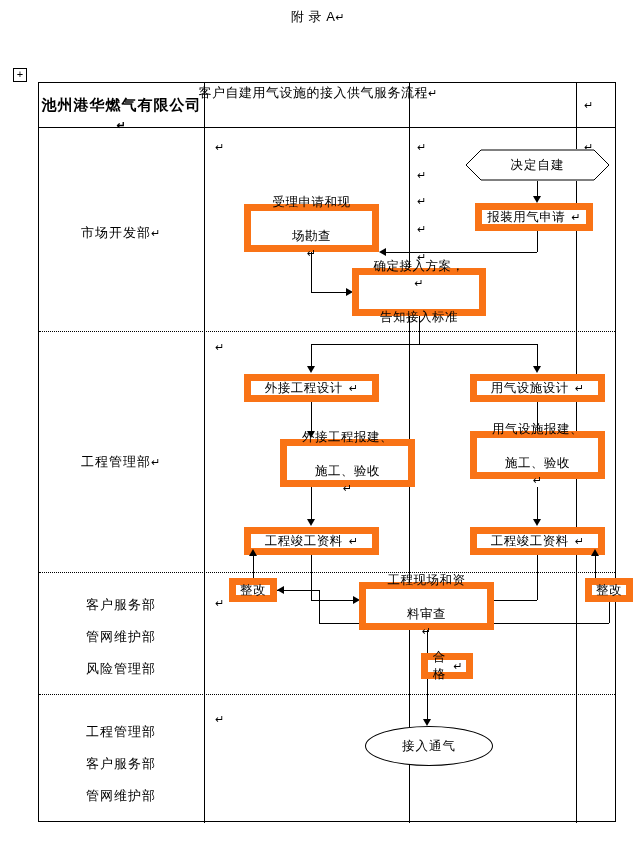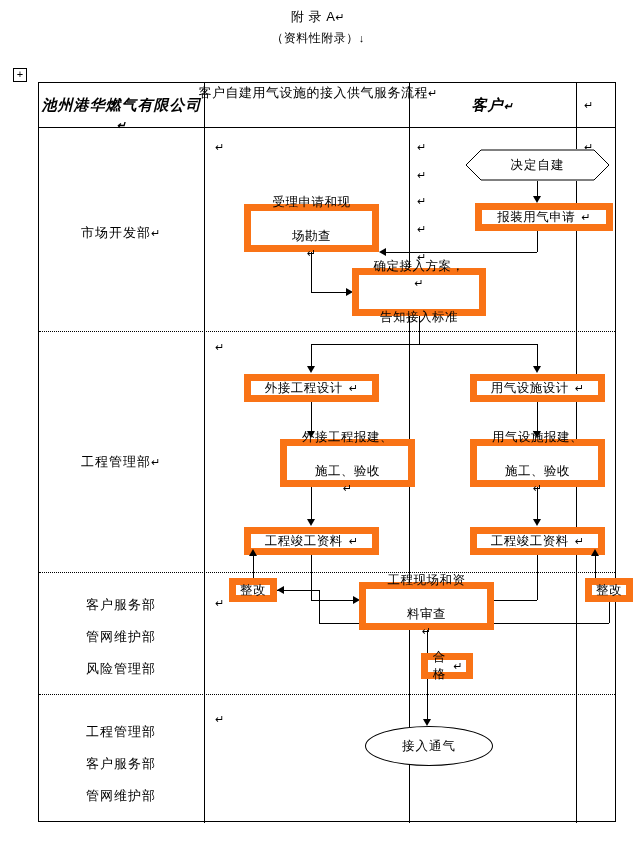--- a/index.html
+++ b/index.html
@@ -89,21 +89,20 @@
     width: 100%;
     border-top: 1px dotted #000;
   }
 
   .colhead {
     position: absolute;
     text-align: center;
     font-weight: bold;
     font-size: 15px;
     letter-spacing: 1px;
-    font-style: italic;
   }
   .rowlabel {
     position: absolute;
     text-align: center;
     font-size: 13px;
     width: 160px;
     letter-spacing: 1px;
   }
 
   
@@ -190,46 +189,40 @@
   }
 </style>
 </head>
 <body>
 
 <div id="page">
 
   <div class="hdr hdr-title">
     <span>附  录  A</span><span class="pilcrow">↵</span>
   </div>
-  <div class="hdr hdr-sub">
-    <span>（资料性附录）</span><span class="pilcrow">↓</span>
-  </div>
   <div class="hdr hdr-sub2">
     <span>客户自建用气设施的接入供气服务流程</span><span class="pilcrow">↵</span>
   </div>
 
   <div class="anchor"></div>
 
   <div class="frame">
 
     <div class="vline" style="left:165px; height:740px;"></div>
     <div class="vline" style="left:370px; height:740px;"></div>
     <div class="vline" style="left:537px; height:740px;"></div>
 
     <div class="hline" style="top:44px;"></div>
 
     <div class="dotline" style="top:248px;"></div>
     <div class="dotline" style="top:489px;"></div>
     <div class="dotline" style="top:611px;"></div>
 
     <div class="colhead" style="left:0; top:13px; width:165px;">
       <span>池州港华燃气有限公司</span><span class="pilcrow">↵</span>
-    </div>
-    <div class="colhead" style="left:370px; top:13px; width:167px;">
-      <span>客户</span><span class="pilcrow">↵</span>
     </div>
 
     <div class="mark" style="left:545px; top:16px;">↵</div>
 
     <div class="rowlabel" style="left:2px; top:141px;">
       <span>市场开发部</span><span class="pilcrow">↵</span>
     </div>
     <div class="rowlabel" style="left:2px; top:370px;">
       <span>工程管理部</span><span class="pilcrow">↵</span>
     </div>
@@ -269,21 +262,21 @@
     <div class="hexbox" style="left:426px; top:66px; width:145px; height:32px;">
       <svg width="145" height="32" viewBox="0 0 145 32" style="position:absolute;left:0;top:0;">
         <polygon points="16,1 129,1 144,16 129,31 16,31 1,16" fill="#fff" stroke="#000" stroke-width="1"></polygon>
       </svg>
       <span style="position:relative; z-index:2;">决定自建</span>
     </div>
 
     <div class="vconn" style="left:498px; top:98px; height:15px;"></div>
     <div class="arrow-down" style="left:494px; top:113px;"></div>
 
-    <div class="box" style="left:436px; top:120px; width:138px; height:28px;">
+    <div class="box" style="left:436px; top:120px; width:118px; height:28px;">
       <span>报装用气申请</span>
         <span class="pilcrow">↵</span>
     </div>
 
     <div class="vconn" style="left:498px; top:148px; height:21px;"></div>
     <div class="hconn" style="left:347px; top:169px; width:151px;"></div>
     <div class="arrow-left" style="left:340px; top:165px;"></div>
 
     <div class="box" style="left:205px; top:121px; width:135px; height:48px;">
       <span>
@@ -325,21 +318,21 @@
     <div class="vconn" style="left:498px; top:319px; height:29px;"></div>
     <div class="arrow-down" style="left:494px; top:348px;"></div>
 
     <div class="box" style="left:205px; top:356px; width:135px; height:48px;margin-left:36px;">
       <span>
         <span>外接工程报建、</span><br>
         <span>施工、验收</span><span class="pilcrow">↵</span>
       </span>
     </div>
 
-    <div class="box" style="left:431px; top:356px; width:135px; height:48px;align-items:center;">
+    <div class="box" style="left:431px; top:348px; width:135px; height:48px;align-items:center;">
       <span>
         <span>用气设施报建、</span><br>
         <span>施工、验收</span><span class="pilcrow">↵</span>
       </span>
     </div>
 
     <div class="vconn" style="left:272px; top:404px; height:32px;"></div>
     <div class="arrow-down" style="left:268px; top:436px;"></div>
     <div class="vconn" style="left:498px; top:404px; height:32px;"></div>
     <div class="arrow-down" style="left:494px; top:436px;"></div>

